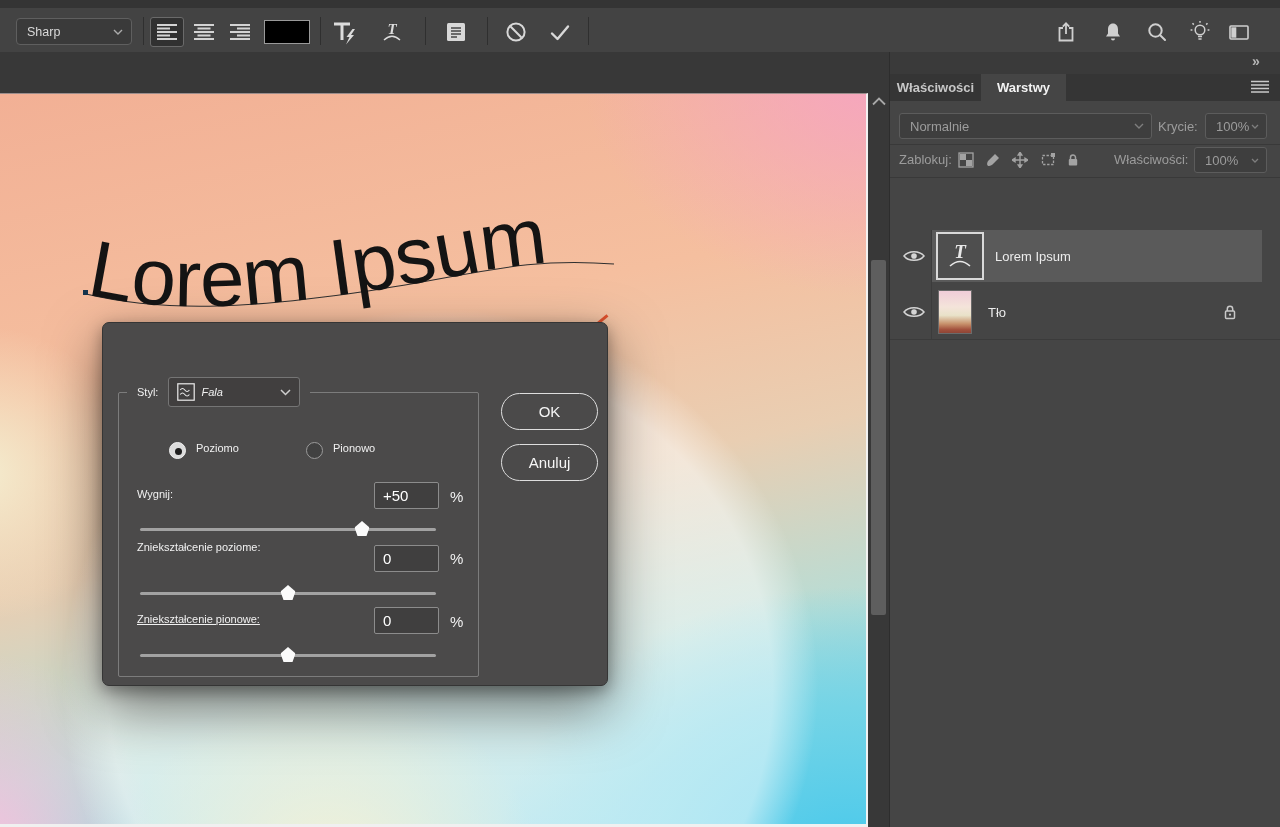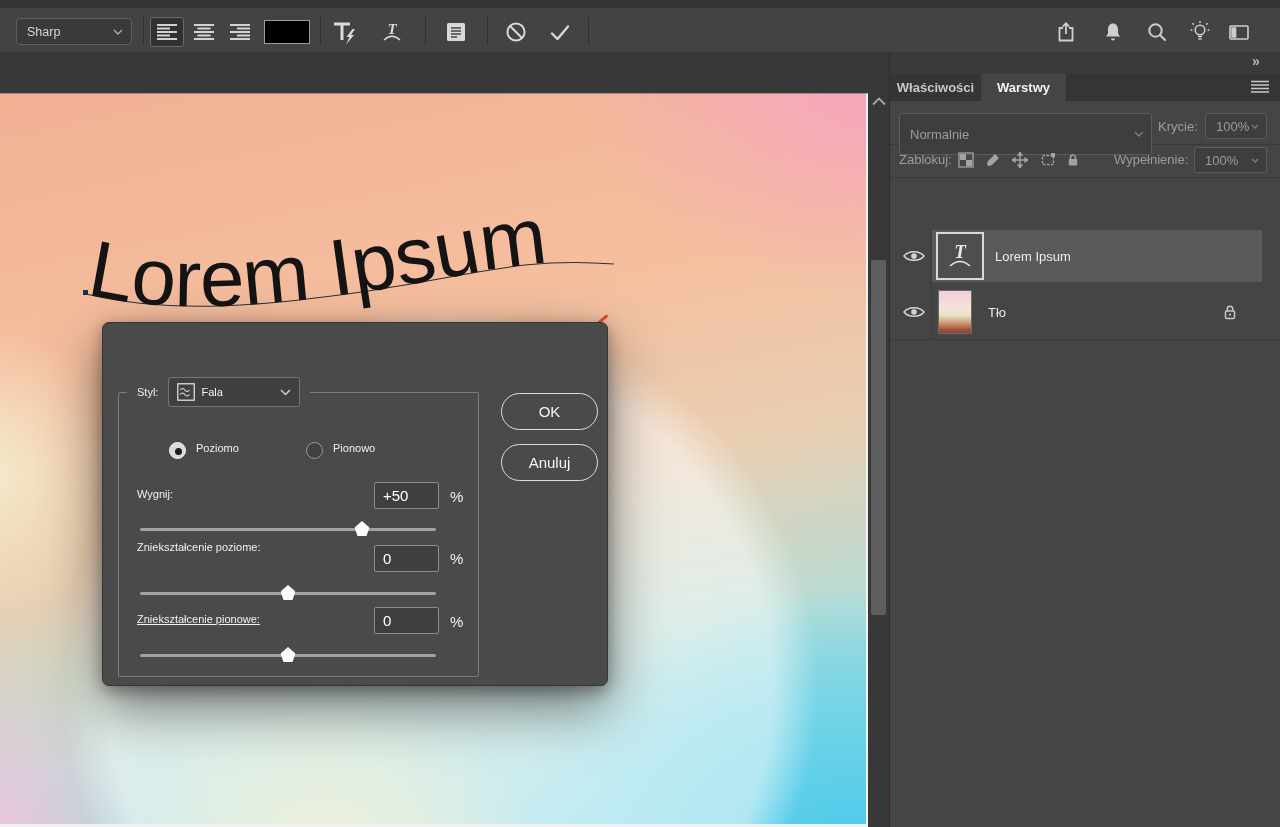--- a/index.html
+++ b/index.html
@@ -63,21 +63,21 @@
   
   .dialog{left:102px;top:322px;width:506px;height:364px;background:#4b4a4a;border-radius:7px;
           box-shadow:0 22px 55px rgba(0,0,0,.5),0 5px 16px rgba(0,0,0,.35);border:1px solid #353535;box-sizing:border-box;}
   .dlg-title{left:0;top:0;width:100%;height:35px;border-radius:6px 6px 0 0;
              background:linear-gradient(#e3e1e1,#d2d0d0);display:flex;align-items:center;justify-content:center;
              font-size:16px;font-weight:700;color:#1c1c1c;border-bottom:1px solid #9f9d9d;box-sizing:border-box;}
   .grp{left:15px;top:69px;width:359px;height:283px;border:1px solid rgba(165,165,165,.55);border-radius:2px;}
   .dlbl{color:#f1f1f1;font-size:11px;}
   .styl-row{left:24px;top:54px;height:30px;background:#4b4a4a;display:flex;align-items:center;padding:0 10px;}
   .dd{width:132px;height:30px;background:#413f3f;border:1px solid #757575;border-radius:3px;margin-left:10px;
-      display:flex;align-items:center;gap:6px;padding:0 8px;box-sizing:border-box;}
+      display:flex;align-items:center;gap:6px;padding:0 8px;box-sizing:border-box;font-style:italic;}
   .pill{left:398px;width:97px;height:37px;border:1.5px solid #dedede;border-radius:19px;background:transparent;
         color:#f5f5f5;font-size:15px;display:flex;align-items:center;justify-content:center;box-sizing:border-box;
         font-family:"Liberation Sans",sans-serif;}
   .radio{width:17px;height:17px;border-radius:50%;box-sizing:border-box;}
   .radio.sel{background:#dcdcdc;border:1px solid #f0f0f0;position:relative;}
   .radio.sel::after{content:"";position:absolute;left:5px;top:5px;width:7px;height:7px;border-radius:50%;background:#1e1e1e;}
   .radio.unsel{border:1.5px solid #9b9b9b;background:rgba(0,0,0,.12);}
   .din{left:271px;width:65px;height:27px;background:#403f3f;border:1px solid #8c8c8c;border-radius:2px;color:#fff;
        font-size:15px;padding:0 8px;box-sizing:border-box;font-family:"Liberation Sans",sans-serif;}
   .slider{left:37px;width:296px;height:16px;}
@@ -240,21 +240,21 @@
   <div class="abs tab active" style="left:981px;width:85px;">
     <span>Warstwy</span>
   </div>
   <div class="abs hamb ico">
     <svg width="18" height="14" viewBox="0 0 18 14" stroke="#c9c9c9" stroke-width="1.6">
         <path d="M0 1.5 H18 M0 5 H18 M0 8.5 H18 M0 12 H18"></path>
       </svg>
   </div>
 
   <div class="abs rp-row" style="top:101px;height:44px;"></div>
-  <div class="abs ps-select" style="left:899px;top:113px;width:253px;height:42px;justify-content:center;">
+  <div class="abs ps-select" style="left:899px;top:113px;width:253px;height:26px;justify-content:center;">
     <span>Normalnie</span>
     <svg class="chev" width="10" height="6" viewBox="0 0 10 6">
         <polyline points="1,1 5,5 9,1" fill="none" stroke="#7e7e7e" stroke-width="1.4"></polyline>
       </svg>
   </div>
   <span class="abs rp-label" style="left:1158px;top:119px;text-align:right;">Krycie:</span>
   <div class="abs ps-select" style="left:1205px;top:113px;width:62px;height:26px;">
     <span>100%</span>
     <svg class="chev" width="8" height="5" viewBox="0 0 8 5">
         <polyline points="1,1 4,4 7,1" fill="none" stroke="#7e7e7e" stroke-width="1.3"></polyline>
@@ -289,21 +289,21 @@
         <rect x="2.5" y="3.5" width="11" height="9" fill="none" stroke="#a3a3a3" stroke-width="1.3" stroke-dasharray="2.4 1.6"></rect>
         <rect x="11" y="1" width="4" height="4" fill="#a3a3a3"></rect>
       </svg>
   </div>
   <div class="abs lk-ico ico" style="left:1064px;">
     <svg width="16" height="16" viewBox="0 0 16 16">
         <path d="M5.5 7 V5.5 a2.5 2.5 0 0 1 5 0 V7" fill="none" stroke="#a3a3a3" stroke-width="1.5"></path>
         <rect x="3.8" y="7" width="8.4" height="6.6" rx="1" fill="#a3a3a3"></rect>
       </svg>
   </div>
-  <span class="abs rp-label" style="left:1114px;top:152px;">Wypełnienie:</span>
+  <span class="abs rp-label" style="left:1114px;top:152px;">Właściwości:</span>
   <div class="abs ps-select" style="left:1194px;top:147px;width:73px;height:26px;">
     <span>100%</span>
     <svg class="chev" width="8" height="5" viewBox="0 0 8 5">
         <polyline points="1,1 4,4 7,1" fill="none" stroke="#7e7e7e" stroke-width="1.3"></polyline>
       </svg>
   </div>
 
   <div class="abs lay-hl"></div>
 
   <div class="abs ico" style="left:903px;top:248px;width:22px;height:15px;">

